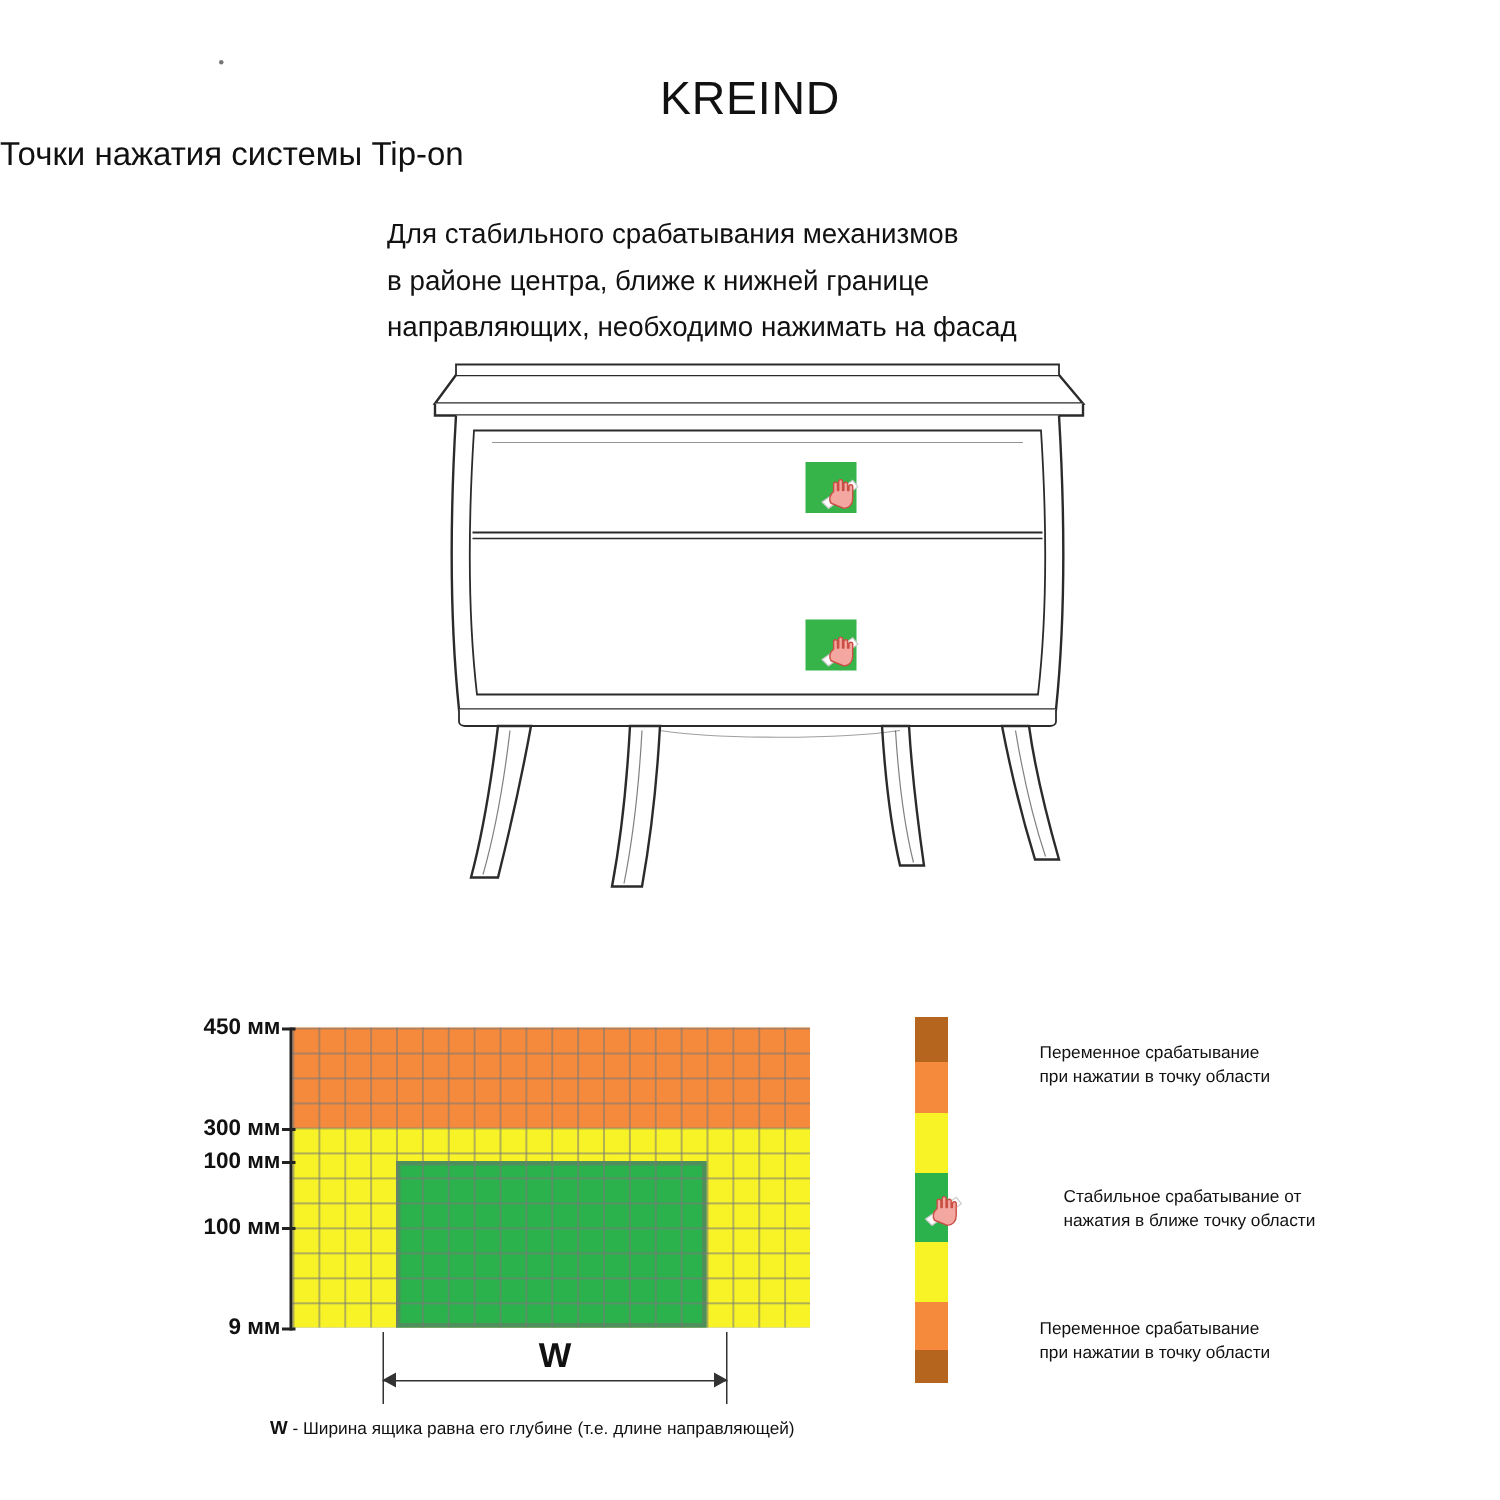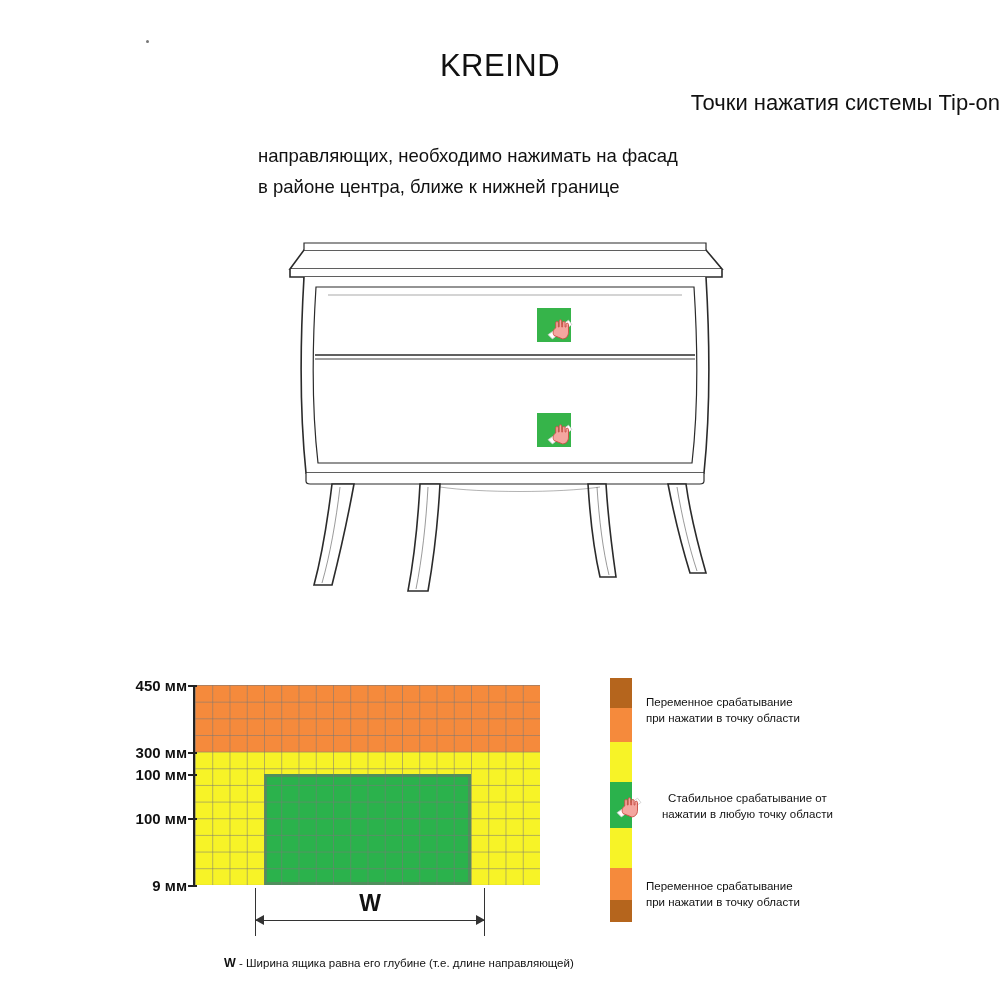--- a/index.html
+++ b/index.html
@@ -25,21 +25,21 @@
     text-align: center;
     font-size: 31px;
     letter-spacing: 0.5px;
     color: #111;
   }
   .subtitle {
     position: absolute;
     top: 90px;
     left: 0;
     width: 1000px;
-    text-align: right;
+    text-align: left;
     font-size: 22px;
     color: #111;
   }
   .intro {
     position: absolute;
     top: 140px;
     left: 258px;
     width: 520px;
     font-size: 18.5px;
     line-height: 31px;
@@ -189,25 +189,24 @@
     left: 0; top: 2px;
     width: 230px;
     text-align: center;
     font-size: 23px;
     font-weight: bold;
     color: #111;
   }
   .caption {
     position: absolute;
     left: 60px;
-    top: 296px;
+    top: 285px;
     font-size: 11.5px;
     color: #111;
     white-space: nowrap;
-    margin-left: 44px;
   }
   .caption b { font-size: 12.5px; }
 
   
   .legend {
     position: absolute;
     left: 610px;
     top: 678px;
     width: 330px;
     height: 248px;
@@ -224,39 +223,40 @@
     left: 0;
     width: 22px;
   }
   .legend-text {
     position: absolute;
     left: 36px;
     font-size: 11.5px;
     line-height: 16px;
     color: #111;
   }
-  .legend-text .ln { white-space: nowrap; }
+  .legend-text .ln { white-space: nowrap; margin-left: 47px; }
   .legend-hand {
     position: absolute;
     left: 2px;
     width: 34px;
     height: 34px;
   }
 </style>
 </head>
 <body>
 
 <div class="stray-dot"></div>
 
 <div class="brand-title">KREIND</div>
 <div class="subtitle">Точки нажатия системы Tip-on</div>
 
 <div class="intro">
+  <div>Для стабильного срабатывания механизмов</div>
+  <div>в районе центра, ближе к нижней границе</div>
   <div>направляющих, необходимо нажимать на фасад</div>
-  <div>в районе центра, ближе к нижней границе</div>
 </div>
 
 <div class="cabinet">
   <svg width="470" height="380" viewBox="0 0 470 380" fill="none" stroke="#2b2b2b" stroke-width="1.6">
 
     <path d="M20 44 L34 25 L436 25 L452 44 Z" fill="#fff"></path>
     <path d="M20 44 L20 52 L452 52 L452 44" fill="#fff"></path>
     <path d="M34 25 L34 18 L436 18 L436 25" fill="#fff" stroke-width="1.2"></path>
 
     <path d="M34 52 L34 60 L436 60" fill="none" stroke-width="1.2"></path>
@@ -367,22 +367,22 @@
       <path d="M6 29 L30 12 L34 17 L11 34 Z" fill="#ffffff" stroke="#cccccc" stroke-width="1"></path>
       <path d="M13 30 c-2 -3 -1 -7 2 -9 l0 -6 c0 -2 3 -2 3 0 l0 5 1 0 0 -7 c0 -2 3 -2 3 0 l0 7 1 0 0 -5 c0 -2 3 -2 3 0 l0 5 1 0 0 -3 c0 -2 3 -2 3 0 l0 9 c0 5 -3 8 -7 8 z" fill="#f4a6a0" stroke="#c94f45" stroke-width="1.1" stroke-linejoin="round"></path>
     </svg>
   </div>
 
   <div class="legend-text" style="top:16px;">
     <div class="ln">Переменное срабатывание</div>
     <div class="ln">при нажатии в точку области</div>
   </div>
 
-  <div class="legend-text" style="top:112px; left:52px;text-align:center;">
+  <div class="legend-text" style="top:112px; left:52px;">
     <div class="ln">Стабильное срабатывание от</div>
-    <div class="ln">нажатии в любую точку области</div>
+    <div class="ln">нажатия в ближе точку области</div>
   </div>
 
   <div class="legend-text" style="top:200px;">
     <div class="ln">Переменное срабатывание</div>
     <div class="ln">при нажатии в точку области</div>
   </div>
 </div>
 
 </body></html>

